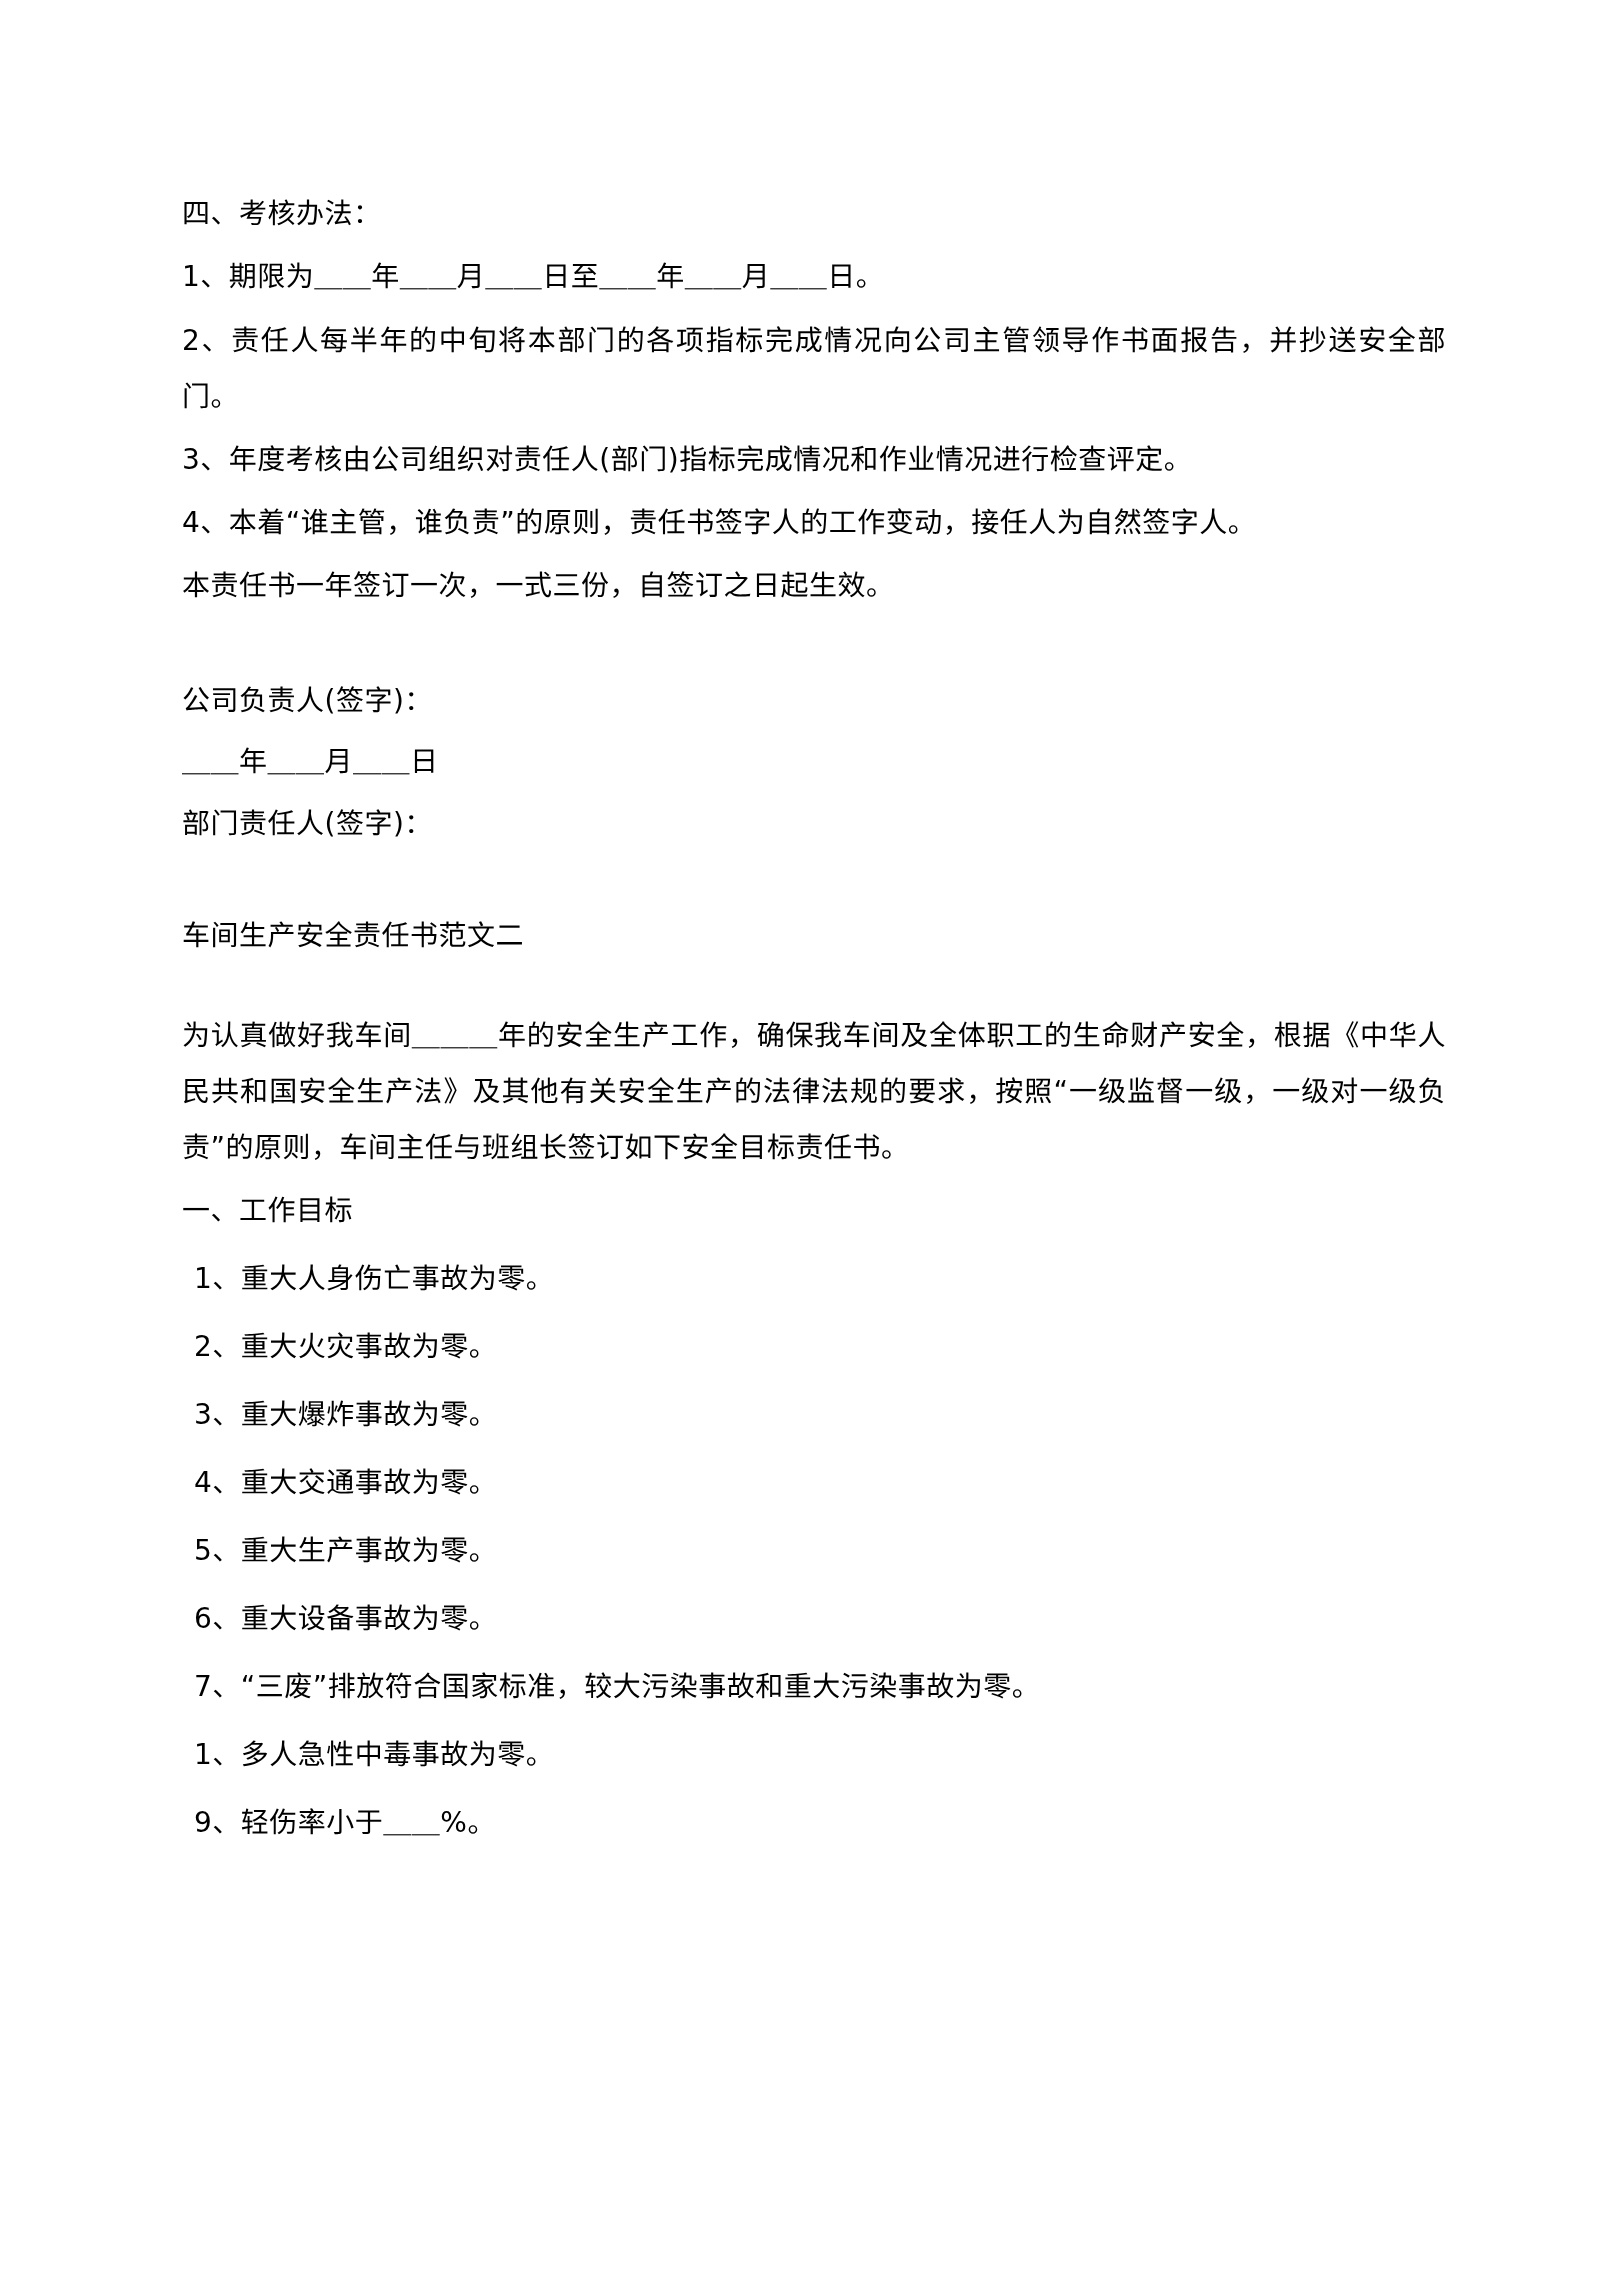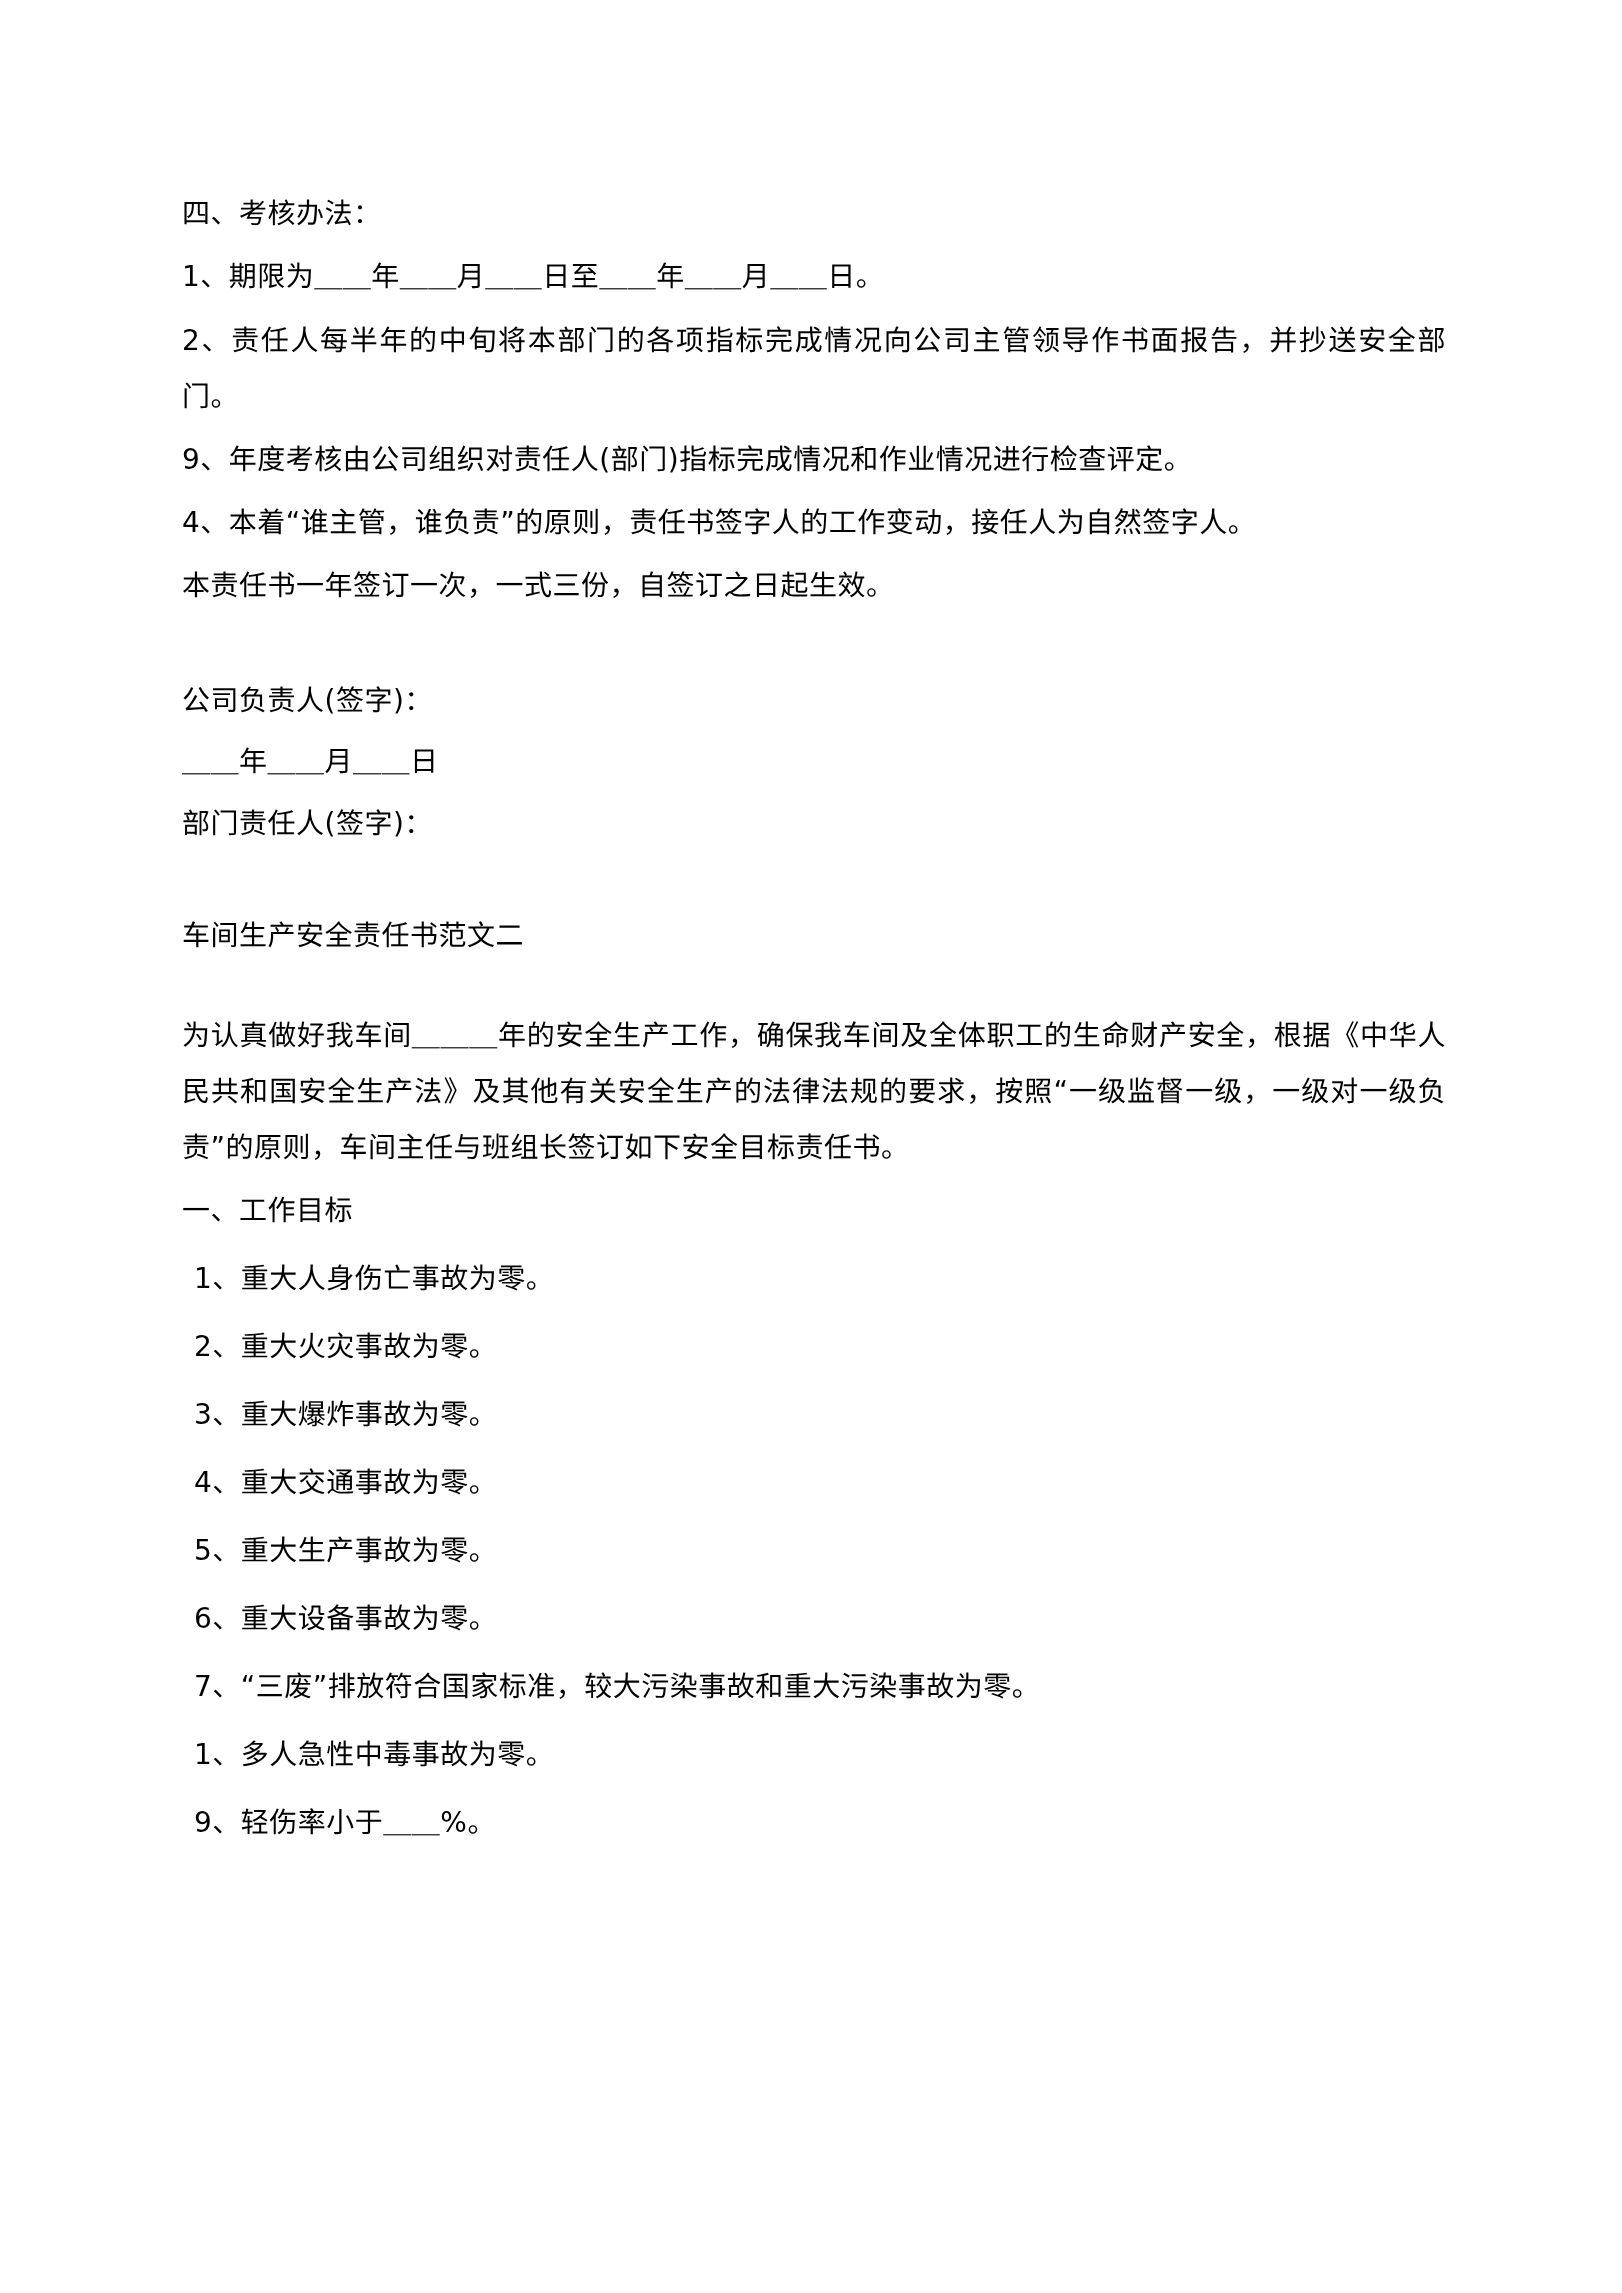--- a/index.html
+++ b/index.html
@@ -66,21 +66,21 @@
 <body>
 
 <div class="page">
 
   <div class="content">
 
     <p class="para">四、考核办法：</p>
 
     <p class="para">1、期限为＿＿年＿＿月＿＿日至＿＿年＿＿月＿＿日。</p>
     <p class="para">2、责任人每半年的中旬将本部门的各项指标完成情况向公司主管领导作书面报告，并抄送安全部门。</p>
-    <p class="para">9、年度考核由公司组织对责任人(部门)指标完成情况和作业情况进行检查评定。</p>
+    <p class="para">3、年度考核由公司组织对责任人(部门)指标完成情况和作业情况进行检查评定。</p>
     <p class="para">4、本着“谁主管，谁负责”的原则，责任书签字人的工作变动，接任人为自然签字人。</p>
 
     <p class="para">本责任书一年签订一次，一式三份，自签订之日起生效。</p>
 
     <div class="spacer-lg"></div>
 
     <p class="para tight">公司负责人(签字)：</p>
     <p class="para tight">＿＿年＿＿月＿＿日</p>
     <p class="para tight">部门责任人(签字)：</p>
 

